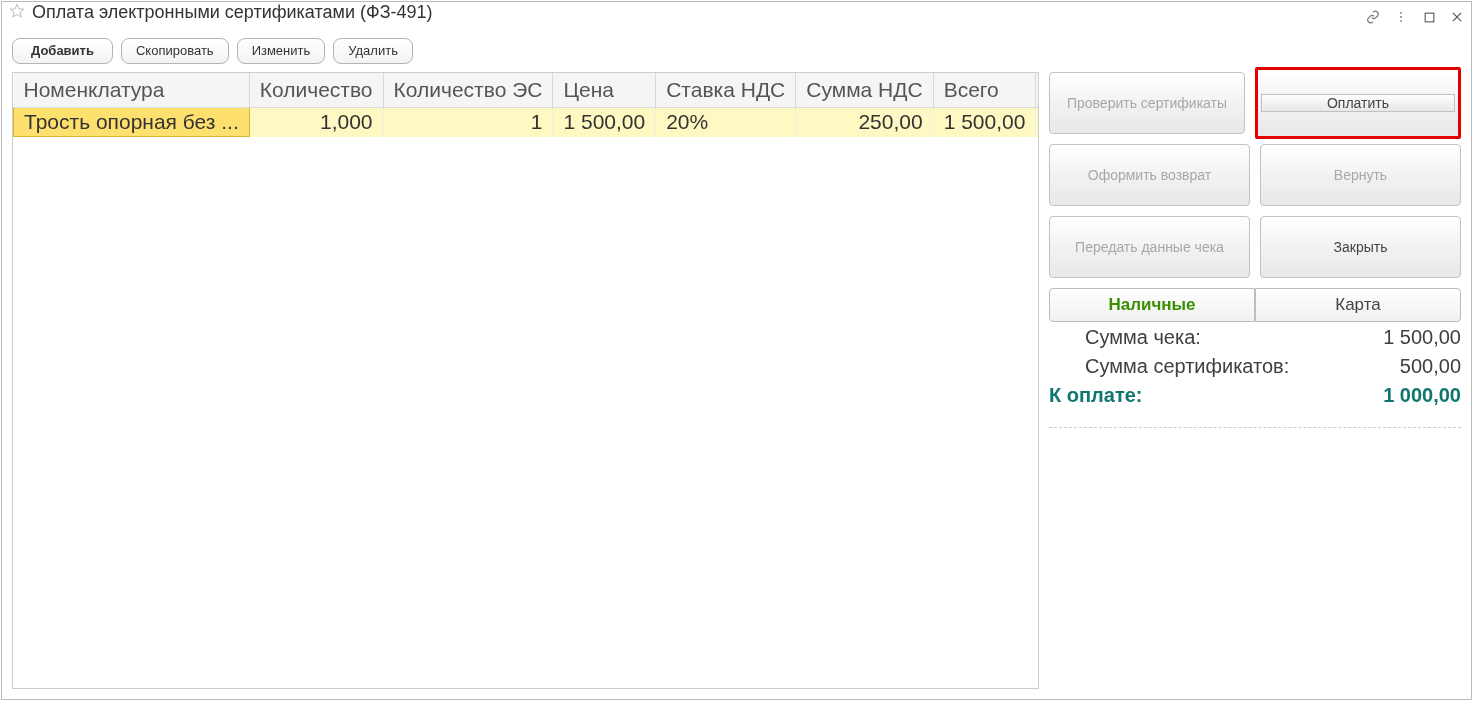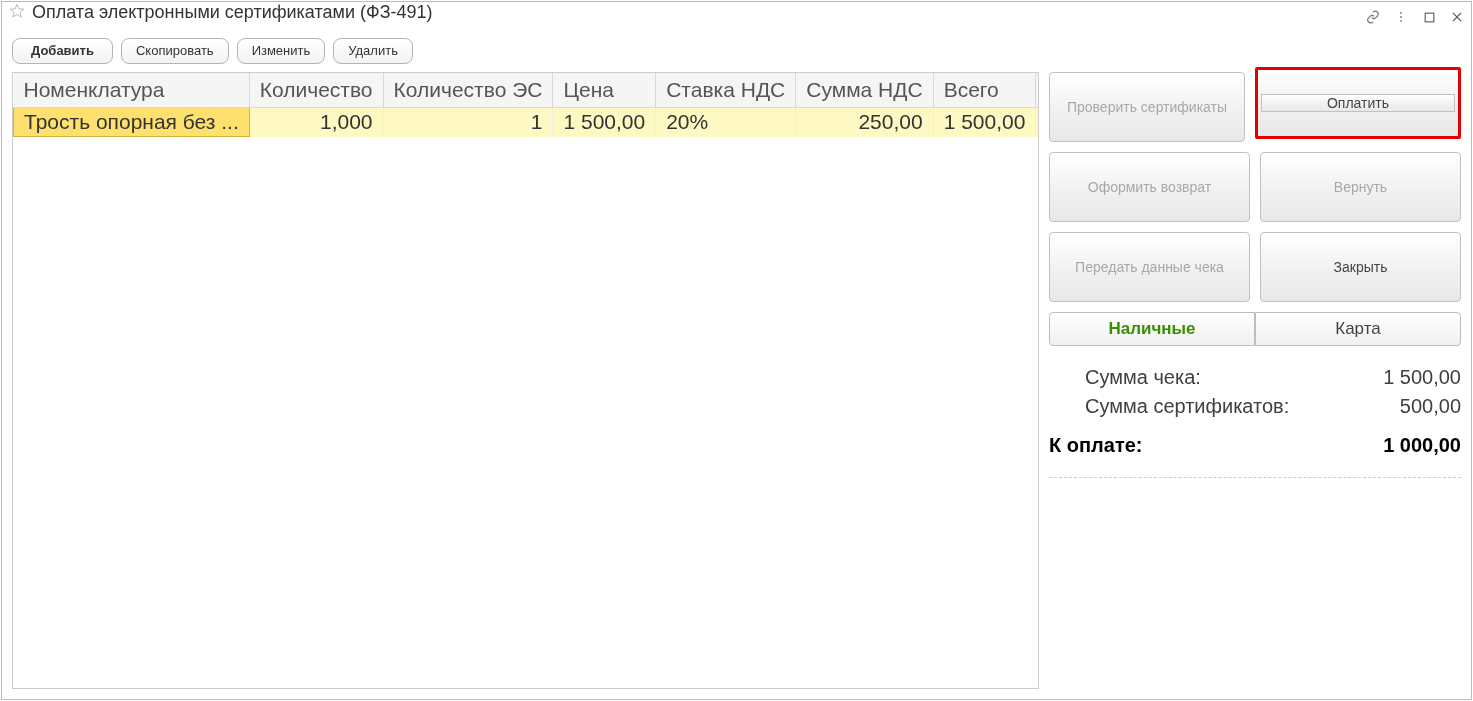--- a/index.html
+++ b/index.html
@@ -124,21 +124,21 @@
   .num { text-align: right; }
 
   
   .btn-row {
     display: flex;
     gap: 10px;
     margin-bottom: 10px;
   }
   .bigbtn {
     flex: 1;
-    height: 70px;
+    height: 62px;
     border: 1px solid #c1c1c1;
     background: linear-gradient(#ffffff, #f1f1f1 55%, #e8e8e8);
     border-radius: 4px;
     display: flex;
     align-items: center;
     justify-content: center;
     font-size: 14px;
     color: #444;
     cursor: pointer;
     text-align: center;
@@ -161,21 +161,21 @@
      flex:1;
      border: 1px solid #c1c1c1;
      background: linear-gradient(#ffffff, #f1f1f1 55%, #e8e8e8);
      border-radius: 0;
      display:flex; align-items:center; justify-content:center;
   }
 
   
   .toggle-row {
     display:flex;
-    margin-bottom: 20px;
+    margin-bottom: 4px;
   }
   .toggle {
     flex:1;
     border:1px solid #bdbdbd;
     height: 34px;
     display:flex; align-items:center; justify-content:center;
     font-size: 17px;
     cursor:pointer;
     background: linear-gradient(#fff, #f0f0f0);
     font-weight:700;
@@ -191,21 +191,21 @@
     margin-bottom: 6px;
   }
   .sum-line {
     display:flex;
     justify-content: space-between;
     align-items:center;
     font-size: 20px;
     margin-bottom: 6px;
   }
   .sum-line.gray { color:#404040;margin-left:36px; }
-  .sum-line.bold { font-weight:700; color:#000000; margin-top:16px;}
+  .sum-line.bold { font-weight:700; color:#0f766e; margin-top:6px;}
   .sum-val { font-variant-numeric: tabular-nums; }
 
   
   .col-nom { width: 176px; max-width:176px; }
   .col-qty { width: 118px; }
   .col-qtyes { width: 138px; }
   .col-price { width: 110px; }
   .col-vat { width: 110px; }
   .col-vatsum { width: 110px; }
   .col-total { width: 110px; }

